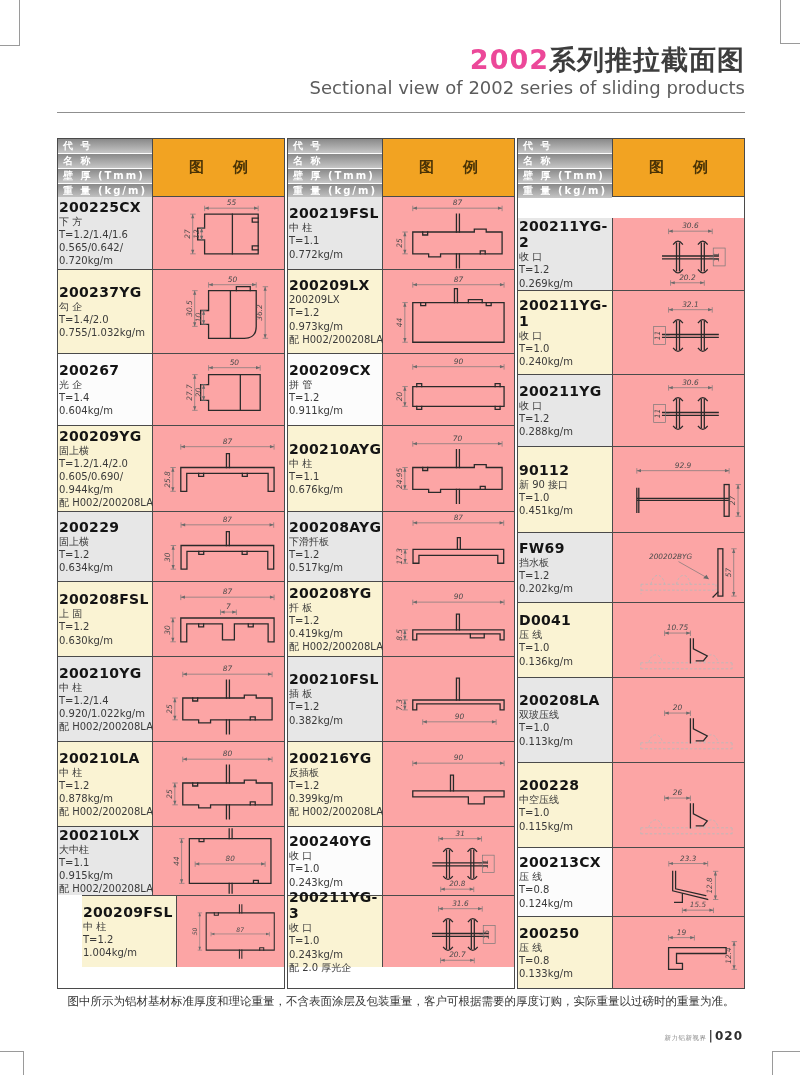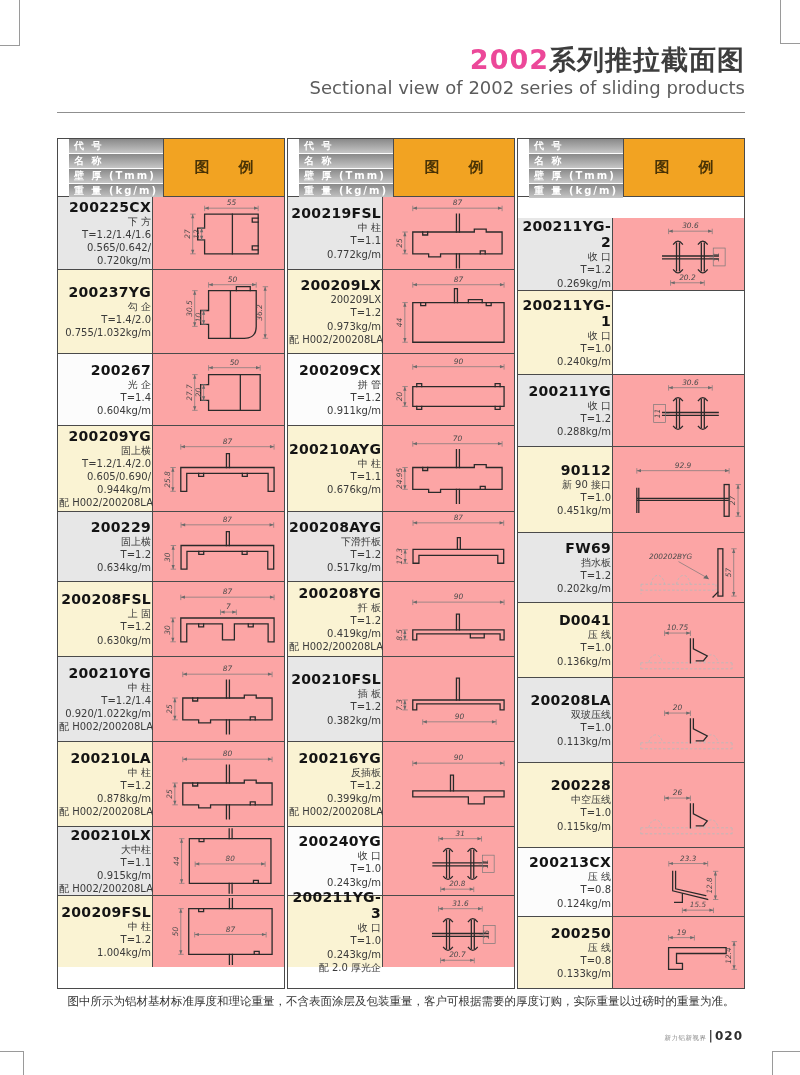--- a/index.html
+++ b/index.html
@@ -15,30 +15,30 @@
 
   .hdr{position:absolute;top:44px;right:55px;text-align:right;}
   .title{font-size:27px;font-weight:bold;color:#3d3d3d;letter-spacing:1px;line-height:1.2;}
   .title .hl{color:#ec4899;}
   .subtitle{font-size:18px;color:#5c5c5c;margin-top:1px;}
   .hline{position:absolute;top:112px;left:57px;right:55px;height:1px;background:#8f8f8f;}
 
   .tablewrap{position:absolute;left:57px;top:138px;display:flex;gap:2px;}
   .colgroup{width:228px;border:1px solid #4a4a4a;box-sizing:border-box;background:#fff;}
   .ghead{display:flex;height:57px;border-bottom:1px solid #4a4a4a;}
-  .glabels{width:95px;display:flex;flex-direction:column;border-right:1px solid #4a4a4a;box-sizing:border-box;margin-left:11px;}
+  .glabels{width:95px;display:flex;flex-direction:column;border-right:1px solid #4a4a4a;box-sizing:border-box;}
   .hrow{flex:1;background:linear-gradient(180deg,#898989,#c6c6c6);color:#fff;
         font-size:10px;font-weight:bold;letter-spacing:2px;display:flex;align-items:center;
         padding-left:5px;border-bottom:1px solid #fdfdfd;white-space:nowrap;}
   .hrow:last-child{border-bottom:none;}
   .legend{flex:1;background:#F2A322;color:#4a3305;display:flex;align-items:center;justify-content:center;
           font-size:15px;font-weight:bold;letter-spacing:12px;text-indent:12px;}
   .prow{display:flex;box-sizing:border-box;}
   .prow + .prow{border-top:1px solid #4a4a4a;}
-  .info{width:95px;border-right:1px solid #4a4a4a;box-sizing:border-box;text-align:right;
+  .info{width:95px;border-right:1px solid #4a4a4a;box-sizing:border-box;text-align:left;
         display:flex;flex-direction:column;justify-content:center;gap:1px;padding:2px 1px;}
   .s-gray{background:#e7e7e7;}
   .s-cream{background:#faf3d3;}
   .s-white{background:#fcfcfc;}
   .code{font-size:14px;font-weight:bold;color:#141414;letter-spacing:.3px;}
   .iline{font-size:10px;color:#3a3a3a;line-height:1.22;white-space:nowrap;}
   .diag{flex:1;background:#fca5a5;display:flex;align-items:center;justify-content:flex-start;overflow:hidden;font-style:italic;}
   .diag svg{width:100%;height:100%;}
 
   svg .p{stroke:#2a2a2a;stroke-width:1.3;fill:none;stroke-linejoin:miter;stroke-linecap:square;}
@@ -325,21 +325,21 @@
             <path class="d" d="M42,35.5 V41 M114,35.5 V41"></path>
             <text class="t" x="78" y="35.2" text-anchor="middle">80</text>
             <line class="d" x1="28" y1="12" x2="28" y2="58"></line>
             <path class="da" d="M28,12 l-1.6,4.2 h3.2 z"></path>
             <path class="da" d="M28,58 l-1.6,-4.2 h3.2 z"></path>
             <path class="d" d="M25.5,12 H31 M25.5,58 H31"></path>
             <text class="t" x="25" y="35" text-anchor="middle" transform="rotate(-90 25 35)">44</text>
           </svg>
         </div>
       </div>
-      <div class="prow" style="height: 72px;">
+      <div class="prow" style="height: 72px; margin-left: 24px;">
         <div class="info s-cream">
           <div class="code">200209FSL</div>
           <div class="iline">中 柱</div>
           <div class="iline">T=1.2</div>
           <div class="iline">1.004kg/m</div>
         </div>
         <div class="diag">
           <svg viewBox="0 0 132 70" preserveAspectRatio="xMidYMid meet">
             <path class="p" d="M36,12 H120 V58 H36 Z"></path>
             <path class="p" d="M77,2 V12 M80,2 V12 M77,58 V68 M80,58 V68"></path>
@@ -659,20 +659,35 @@
           </svg>
         </div>
       </div>
       <div class="prow" style="height: 84px;">
         <div class="info s-cream">
           <div class="code">200211YG-1</div>
           <div class="iline">收 口</div>
           <div class="iline">T=1.0</div>
           <div class="iline">0.240kg/m</div>
         </div>
+        <div class="diag">
+          <svg viewBox="0 0 132 70" preserveAspectRatio="xMidYMid meet">
+            <path class="p" d="M64,24 V52 M67,24 V52 M89,24 V52 M92,24 V52"></path>
+            <path class="p" d="M61,25 Q65.5,19 70,25 M86,25 Q90.5,19 95,25 M61,51 Q65.5,57 70,51 M86,51 Q90.5,57 95,51"></path>
+            <path class="p" d="M50,37 H106 M50,40 H106"></path>
+            <line class="d" x1="56" y1="12" x2="100" y2="12"></line>
+            <path class="da" d="M56,12 l4.2,-1.6 v3.2 z"></path>
+            <path class="da" d="M100,12 l-4.2,-1.6 v3.2 z"></path>
+            <path class="d" d="M56,9.5 V15 M100,9.5 V15"></path>
+            <text class="t" x="78" y="9.2" text-anchor="middle">32.1</text>
+            <rect class="d" x="41" y="29" width="12" height="18"></rect>
+            <text class="t" x="47" y="38" text-anchor="middle" transform="rotate(-90 47 38)">11</text>
+            <line class="d" x1="53" y1="38" x2="57" y2="38"></line>
+          </svg>
+        </div>
       </div>
       <div class="prow" style="height: 72px;">
         <div class="info s-gray">
           <div class="code">200211YG</div>
           <div class="iline">收 口</div>
           <div class="iline">T=1.2</div>
           <div class="iline">0.288kg/m</div>
         </div>
         <div class="diag">
           <svg viewBox="0 0 132 70" preserveAspectRatio="xMidYMid meet">

